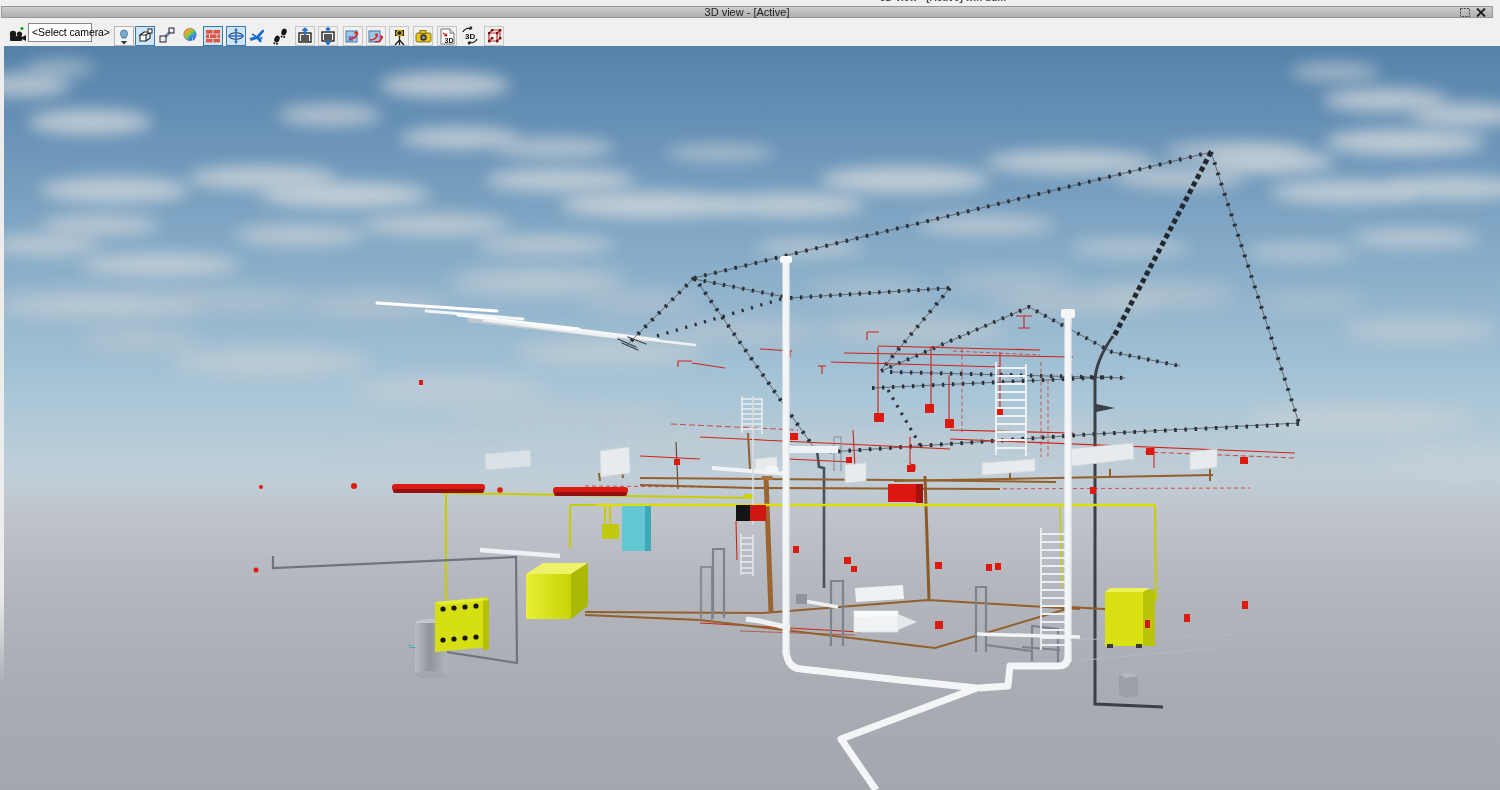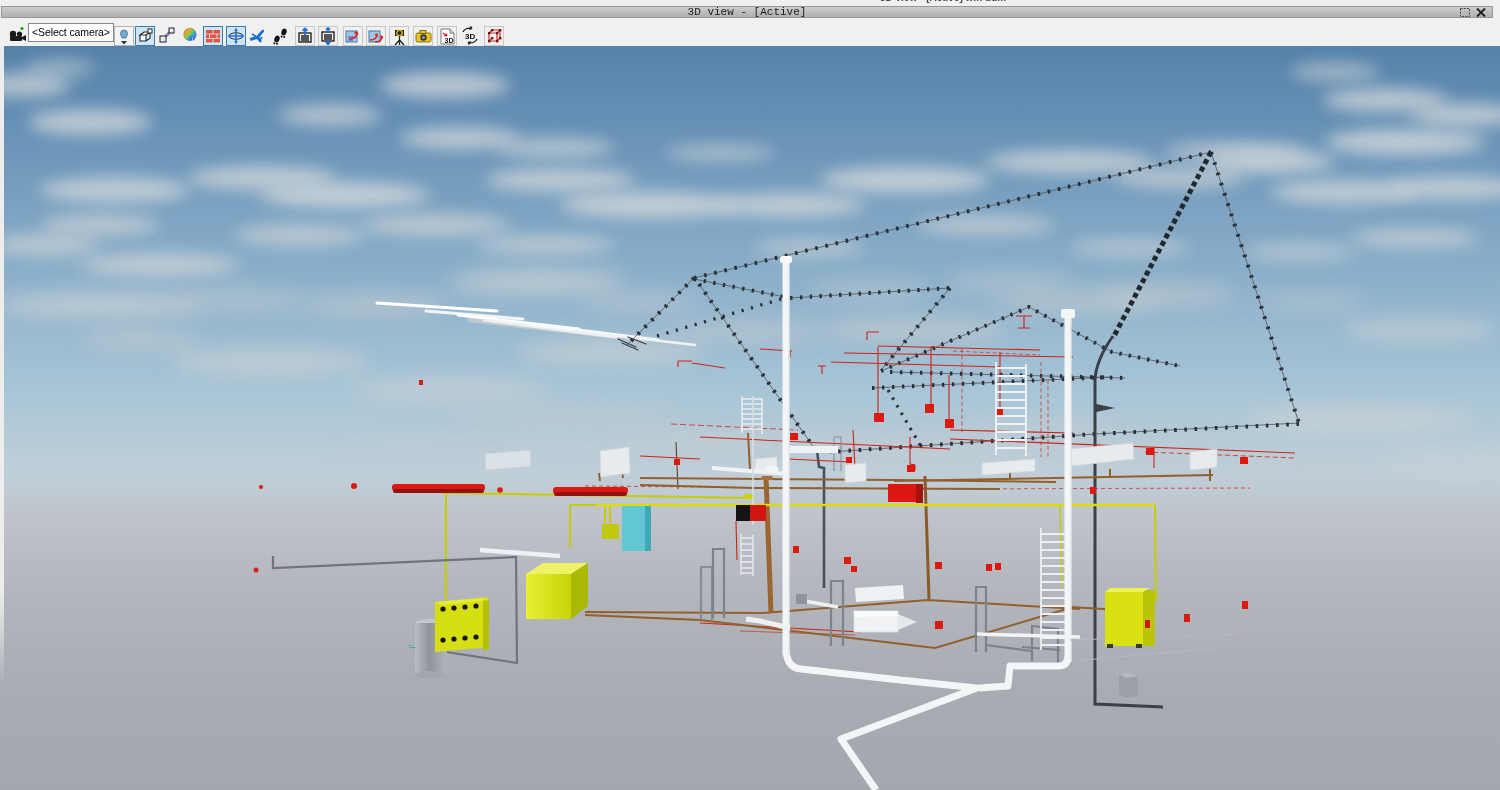--- a/index.html
+++ b/index.html
@@ -1,27 +1,27 @@
 <!DOCTYPE html>
 <html><head>
 <meta charset="utf-8">
 <style>
   html,body{margin:0;padding:0;width:1500px;height:790px;overflow:hidden;
     font-family:"Liberation Sans", sans-serif;background:#f0f0f0;}
   #topstrip{position:absolute;left:0;top:0;width:1500px;height:6px;background:#f0f0f0;overflow:hidden;}
   #titlebar{position:absolute;left:1px;top:6px;width:1492px;height:12px;
     background:linear-gradient(#cecece,#bababa 60%,#b0b0b0);
-    border:1px solid #979797;box-sizing:border-box;font-family:Liberation Mono, monospace;}
+    border:1px solid #979797;box-sizing:border-box;}
   #titlebar .txt{position:absolute;left:0;right:0;top:0;text-align:center;
     font-size:11px;line-height:11px;color:#1c1c1c;}
   #tbtns{position:absolute;right:5px;top:0px;height:11px;display:flex;gap:4px;color:#222;}
   #toolbar{position:absolute;left:0;top:19px;width:1500px;height:27px;background:#f0f0f0;}
   .tbtn{position:absolute;top:7px;width:20px;height:20px;box-sizing:border-box;}
   .pressed{background:#cde5f7;border:1px solid #3d7bab;}
-  #combo{position:absolute;left:28px;top:4px;width:86px;height:19px;background:#fff;
+  #combo{position:absolute;left:28px;top:4px;width:64px;height:19px;background:#fff;
     border:1px solid #828790;box-sizing:border-box;font-size:10.5px;line-height:16px;
     padding-left:3px;letter-spacing:-0.1px;white-space:nowrap;color:#000;}
   #viewport{position:absolute;left:0;top:46px;width:1500px;height:744px;}
   #leftstrip{position:absolute;left:0;top:46px;width:4px;height:640px;
     background:linear-gradient(#ededed 85%,rgba(237,237,237,0));z-index:5;}
 </style>
 </head>
 <body>
 <div id="topstrip">
     <div style="position:absolute;left:880px;top:-8px;width:158px;font-size:10px;overflow:hidden;font-weight:bold;color:#4a4a4a;white-space:nowrap;">3D view - [Active] win dum</div>

